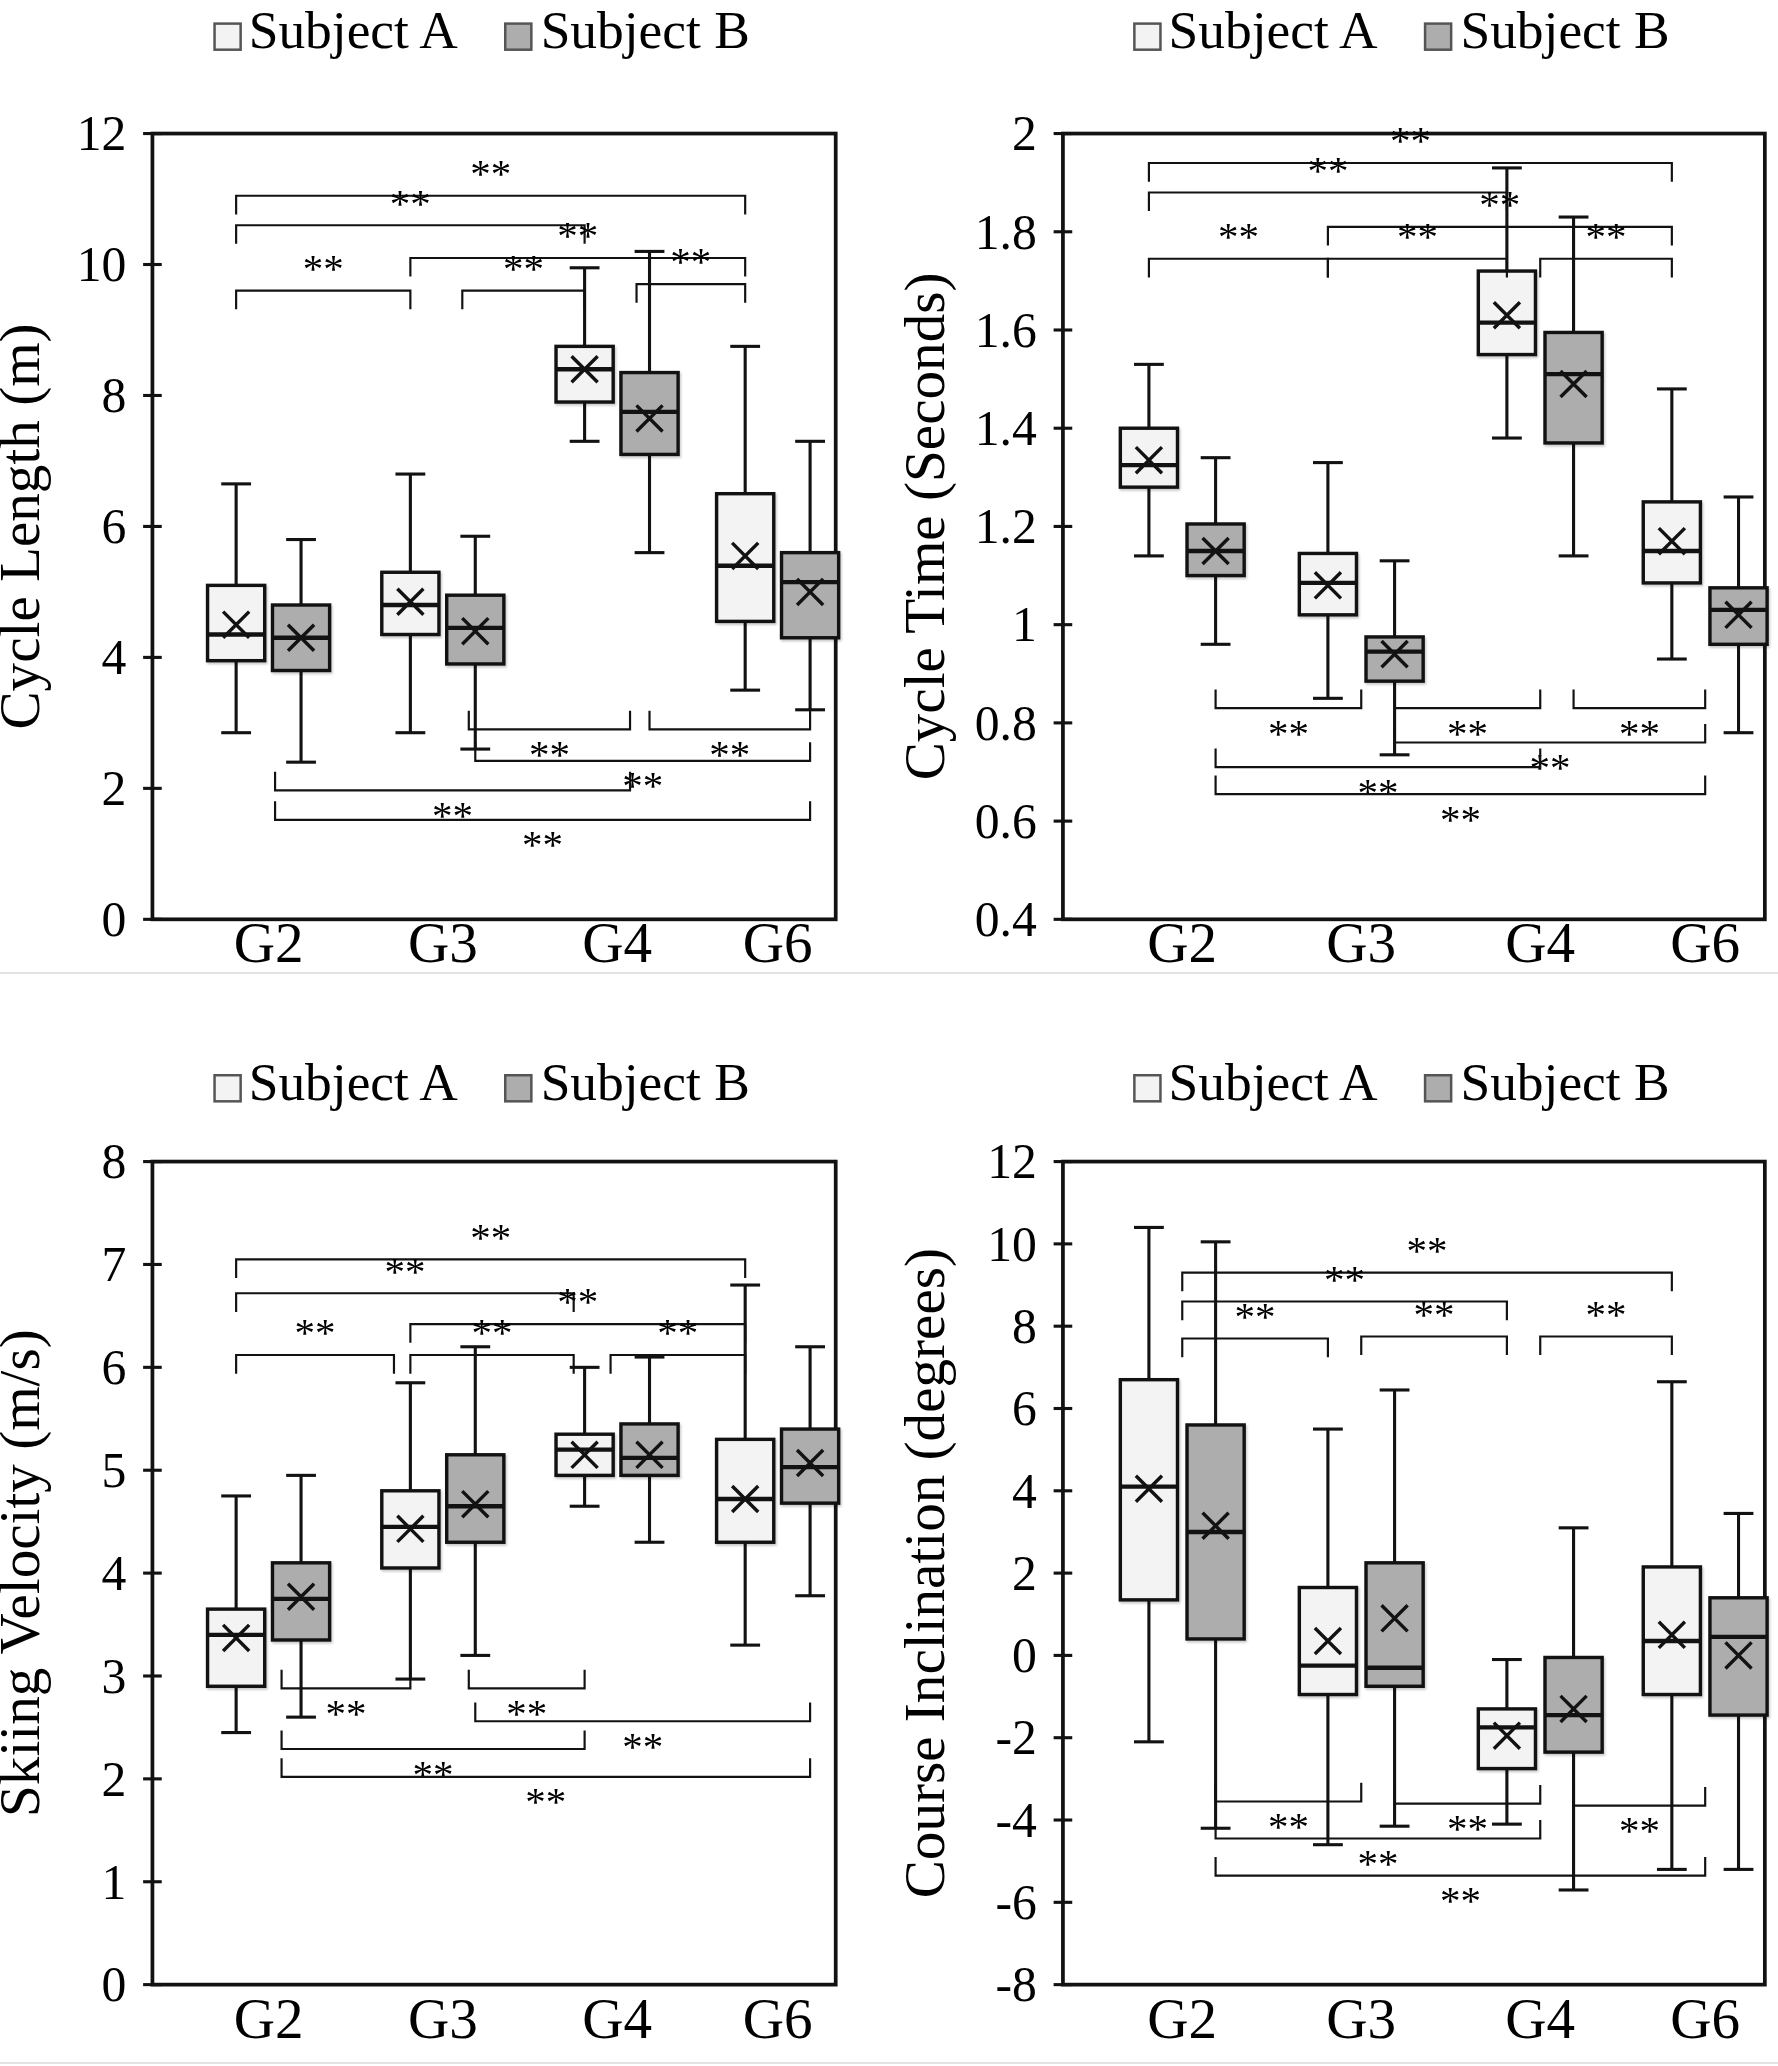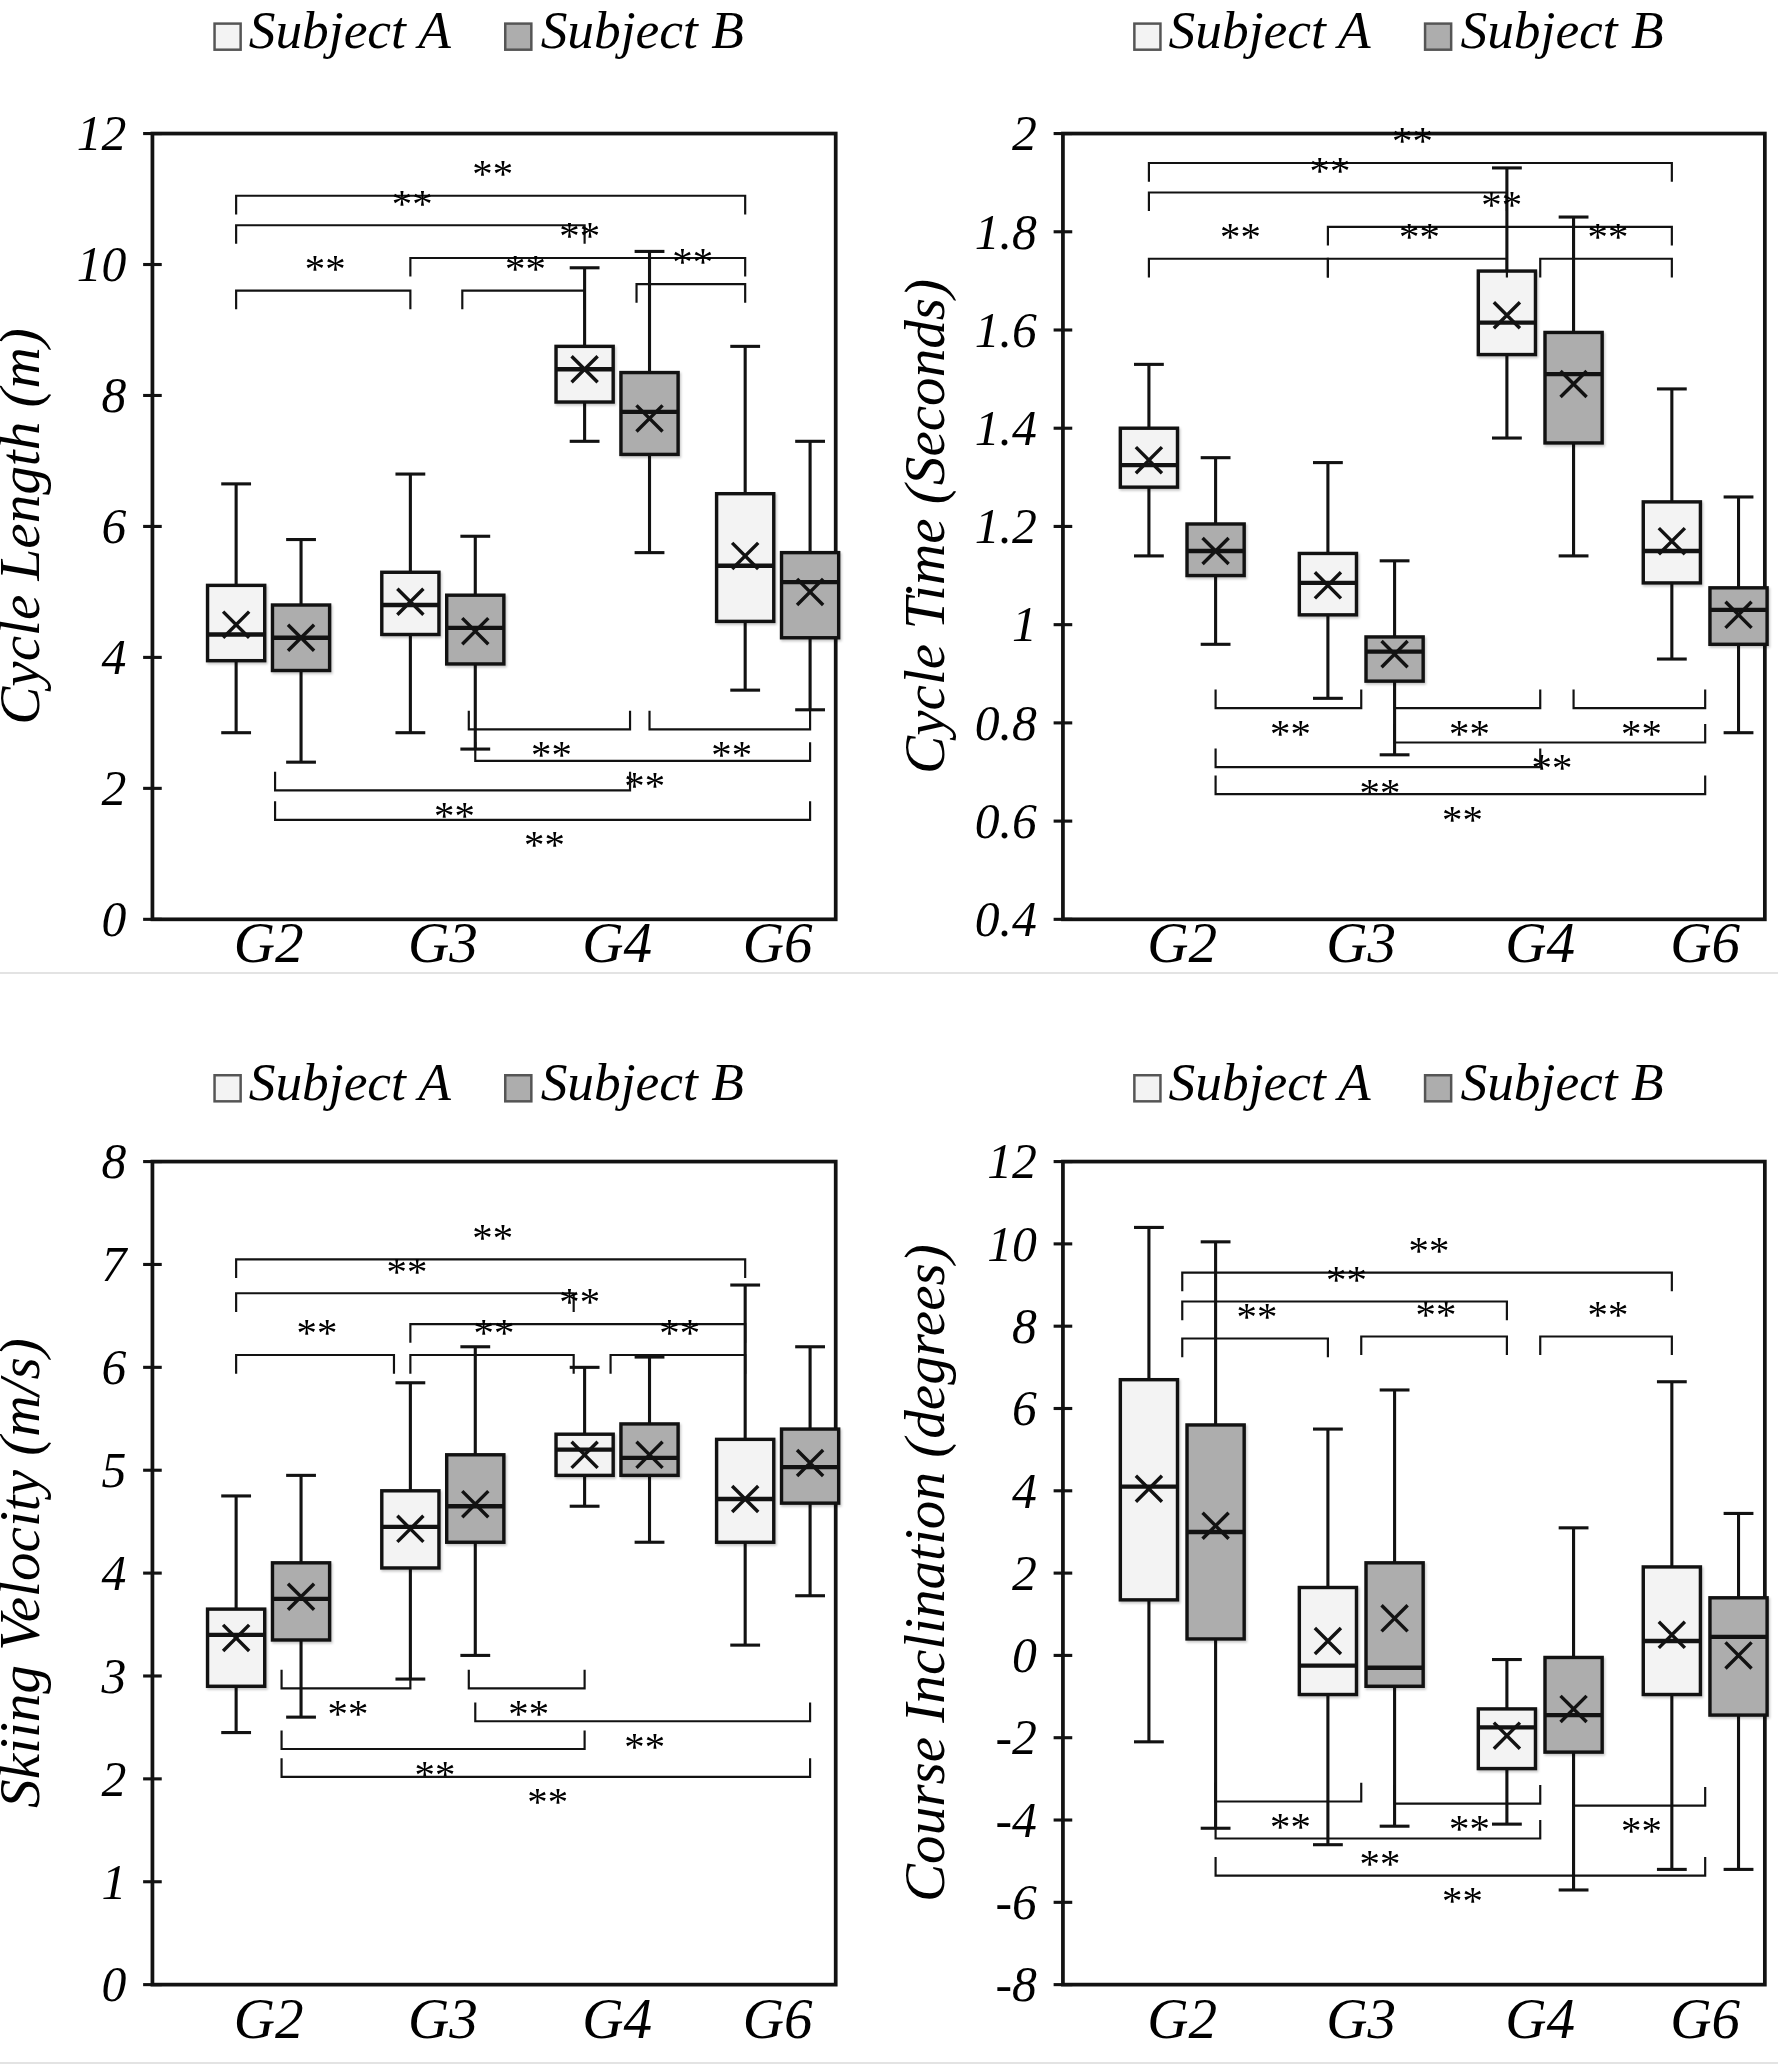--- a/index.html
+++ b/index.html
@@ -1,16 +1,16 @@
 <!DOCTYPE html>
 <html style="font-size:10px"><head>
 <meta charset="utf-8">
 <style>
   html,body{margin:0;padding:0;background:#fff;}
-  .page{position:relative;width:1744px;height:2066px;background:#fff;font-family:"Liberation Serif",serif;font-style:italic;}
+  .page{position:relative;width:1744px;height:2066px;background:#fff;font-family:"Liberation Serif",serif;}
   .panel{position:absolute;}
   .sep{position:absolute;left:0;width:1779px;height:1.9px;}
   svg text{font-family:"Liberation Serif",serif;fill:#000;}
 </style>
 </head>
 <body>
 
 <div class="page">
   <svg id="panel-0" class="panel" viewBox="0 0 1432 1663" width="890" height="1033" style="left: 0px; top: 0px;">
       <g>

